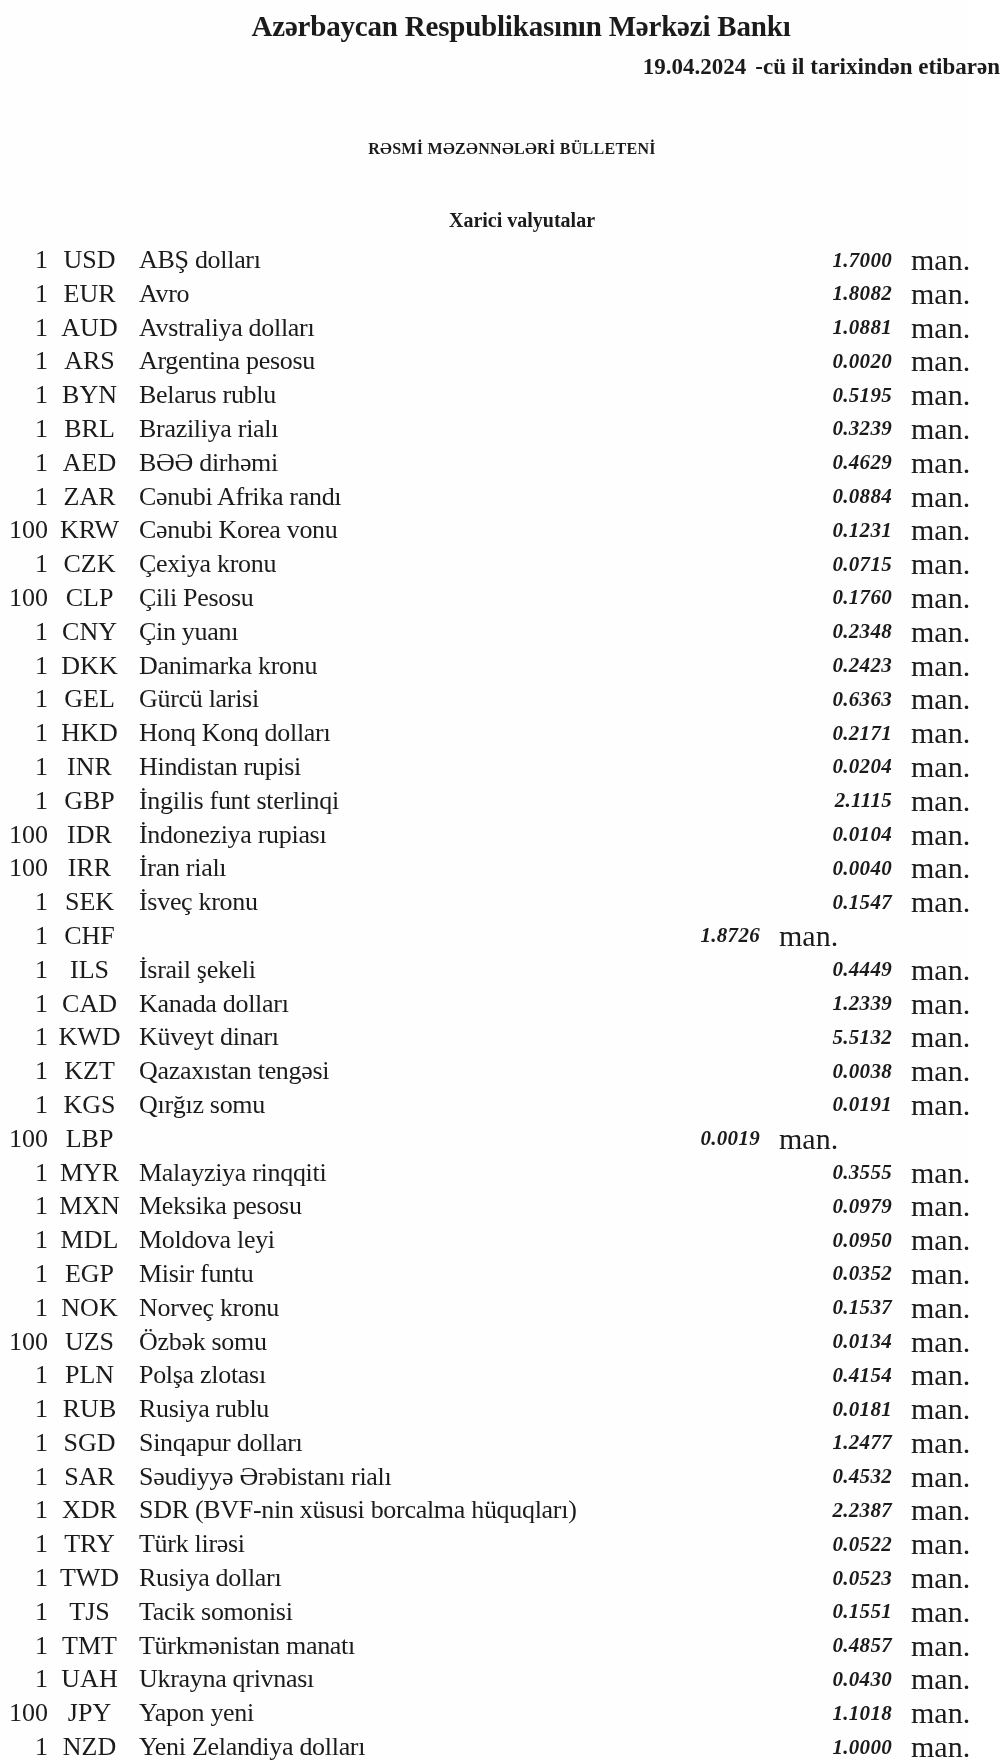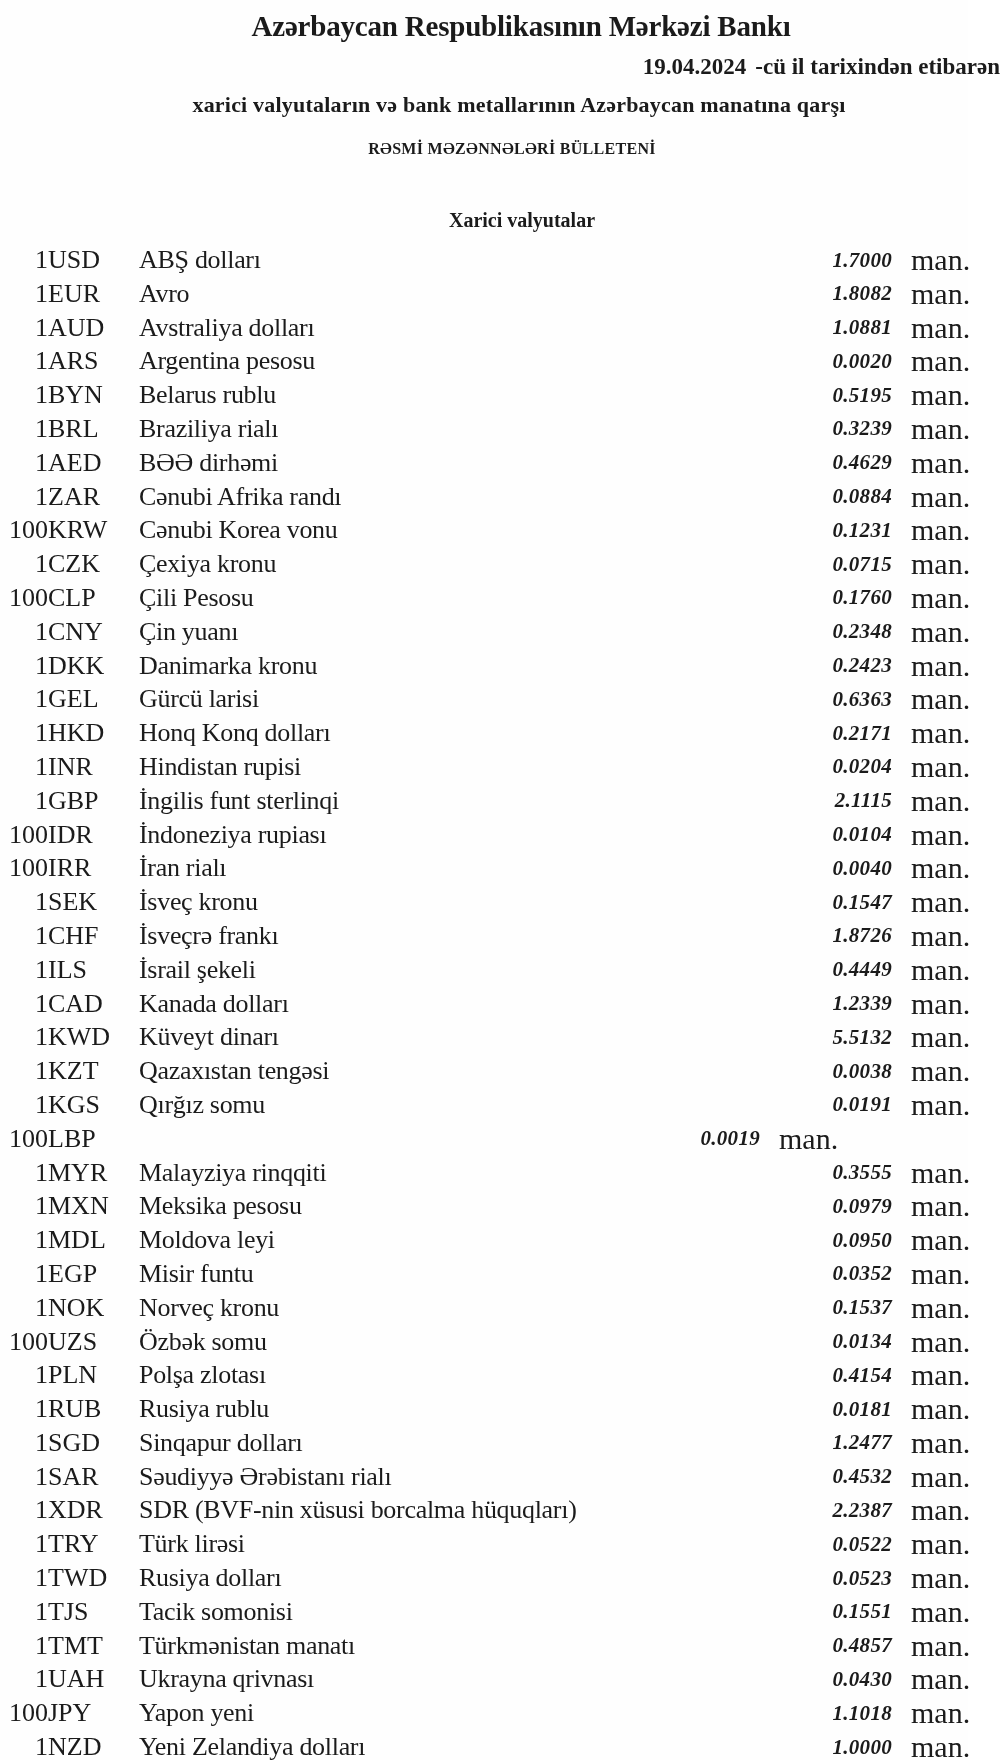--- a/index.html
+++ b/index.html
@@ -86,20 +86,21 @@
     width: 1000px;
     padding-right: 39px;
     height: 33.8px;
     align-items: center;
   }
   .row .qty {
     text-align: right;
     font-size: 26px;
   }
   .row .code {
+    text-align: center;
     font-size: 26px;
   }
   .row .cname {
     text-align: left;
     padding-left: 8px;
     font-size: 26px;
     letter-spacing: -0.3px;
     white-space: nowrap;
     overflow: hidden;
   }
@@ -120,21 +121,20 @@
 <body>
 
 <div class="page">
 
   <h1 class="bank-title">Azərbaycan Respublikasının Mərkəzi Bankı</h1>
 
   <div class="date-line">
     <span class="date-value">19.04.2024</span><span>-cü il tarixindən etibarən</span>
   </div>
 
-  <div class="subtitle">xarici valyutaların və bank metallarının Azərbaycan manatına qarşı</div>
 
   <div class="bulletin-title">RƏSMİ MƏZƏNNƏLƏRİ BÜLLETENİ</div>
 
   <h2 class="section-title">Xarici valyutalar</h2>
 
   <div class="rates">
 
       <div class="row">
         <span class="qty">1</span>
         <span class="code">USD</span>
@@ -291,21 +291,20 @@
         <span class="qty">1</span>
         <span class="code">SEK</span>
         <span class="cname">İsveç kronu</span>
         <span class="rate">0.1547</span>
         <span class="unit">man.</span>
       </div>
 
       <div class="row">
         <span class="qty">1</span>
         <span class="code">CHF</span>
-        <span class="cname">İsveçrə frankı</span>
         <span class="rate">1.8726</span>
         <span class="unit">man.</span>
       </div>
 
       <div class="row">
         <span class="qty">1</span>
         <span class="code">ILS</span>
         <span class="cname">İsrail şekeli</span>
         <span class="rate">0.4449</span>
         <span class="unit">man.</span>

